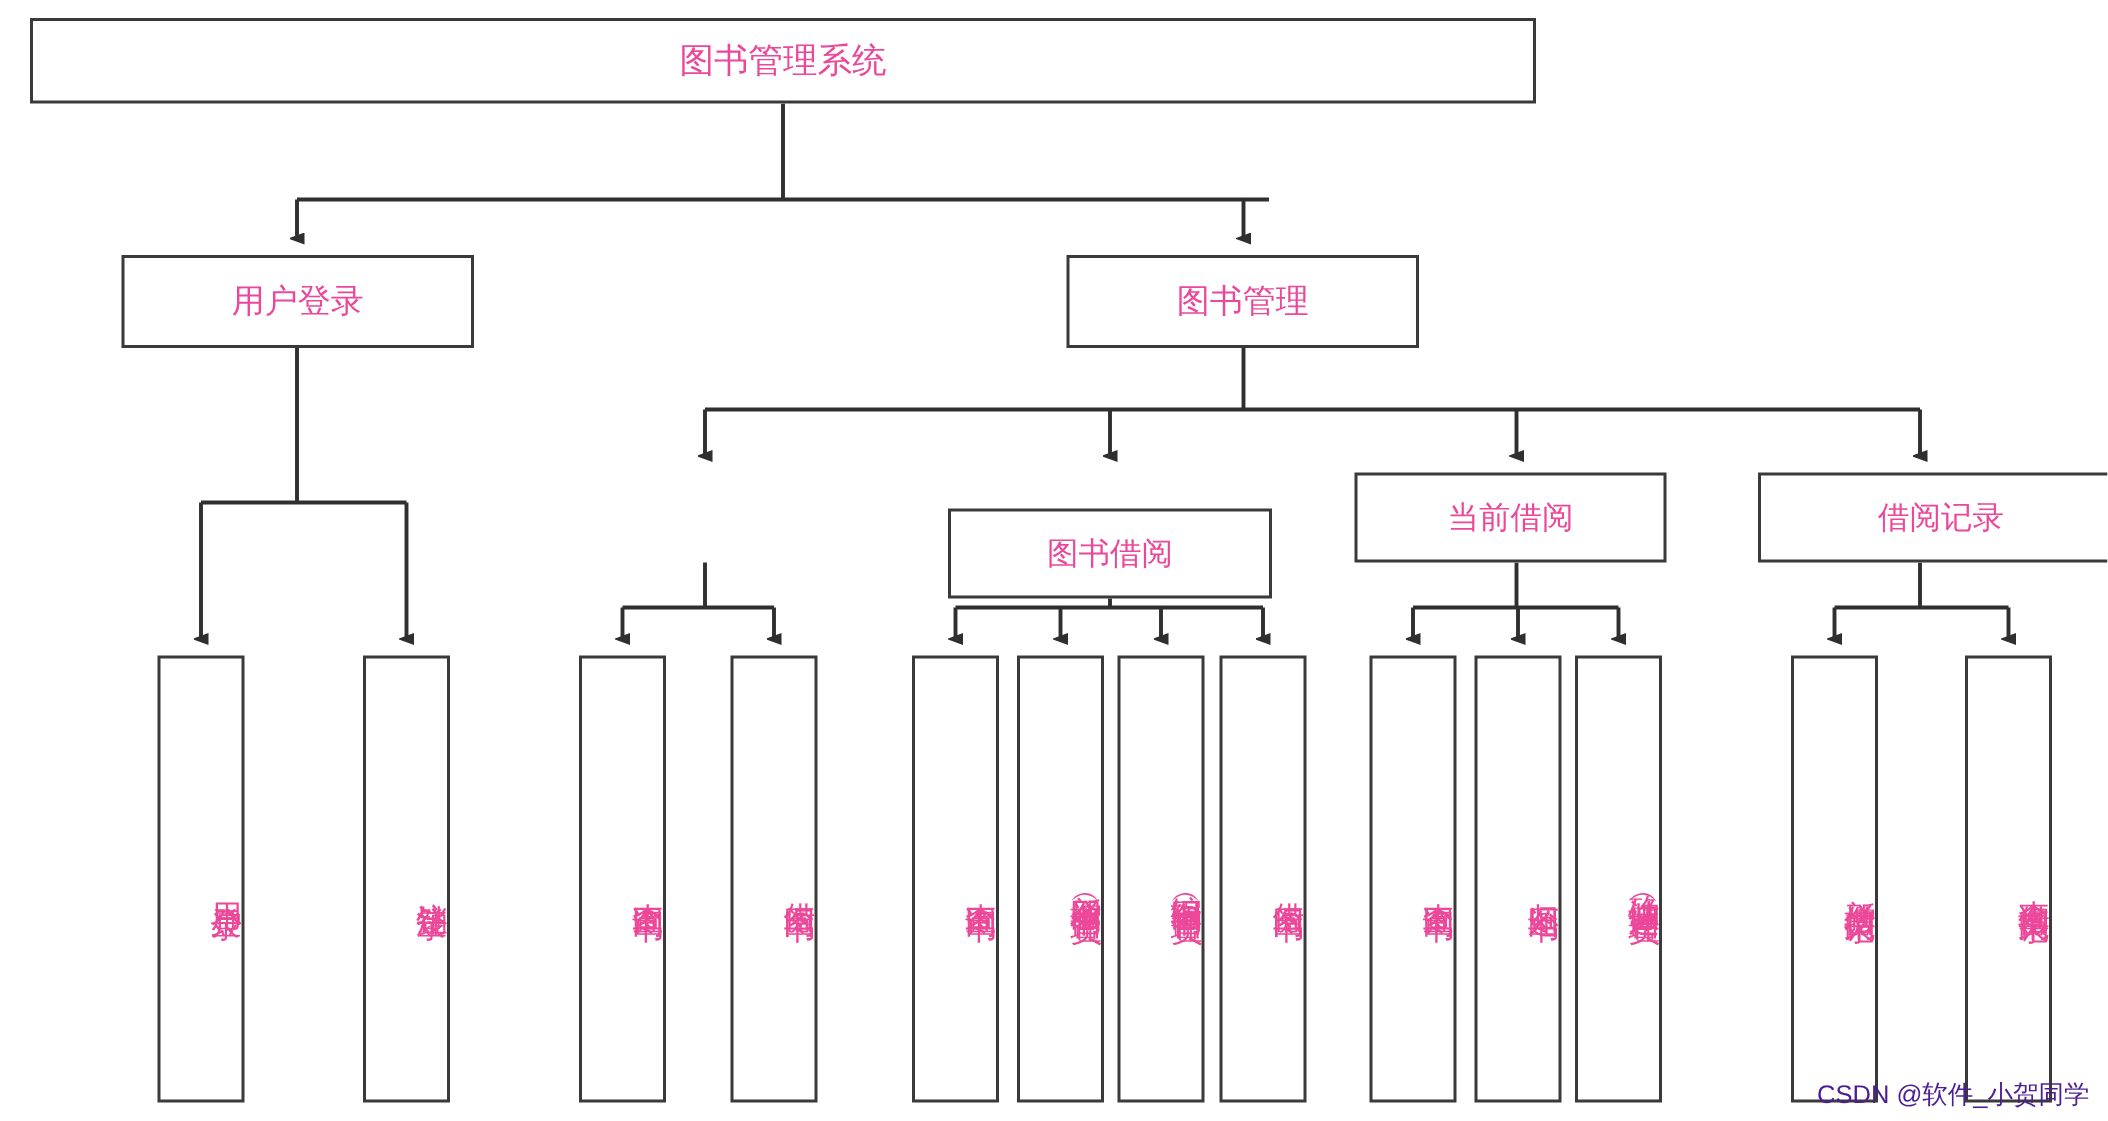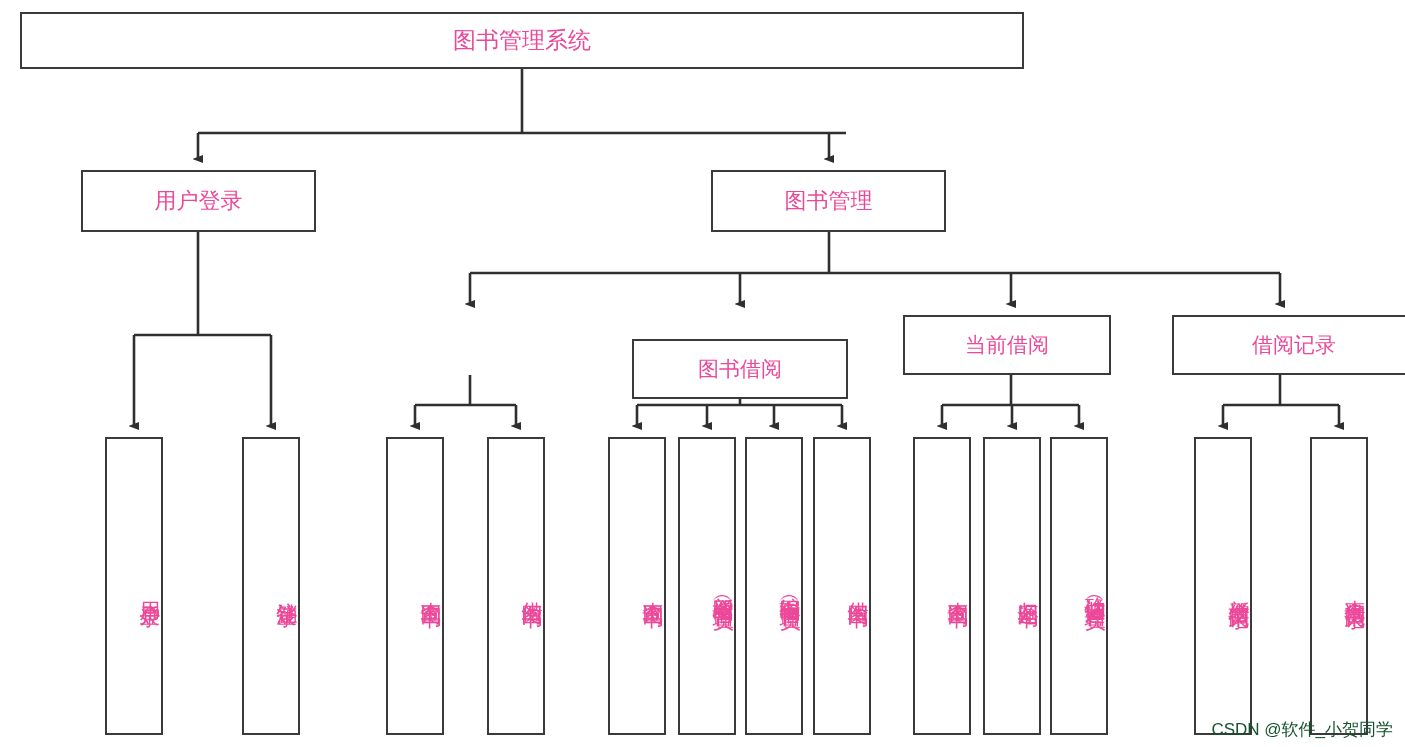--- a/index.html
+++ b/index.html
@@ -57,21 +57,21 @@
     writing-mode: vertical-rl;
     text-orientation: upright;
     line-height: 1.05;
     white-space: nowrap;
   }
   .watermark {
     position: absolute;
     right: 12px;
     bottom: 6px;
     font-size: 17px;
-    color: #14532d;
+    color: #4c1d95;
     white-space: nowrap;
     z-index: 5;
     font-family: "Liberation Sans", "DejaVu Sans", sans-serif;
     margin-top: 44px;
   }
 </style>
 </head>
 <body>
 
 <div id="canvas">

